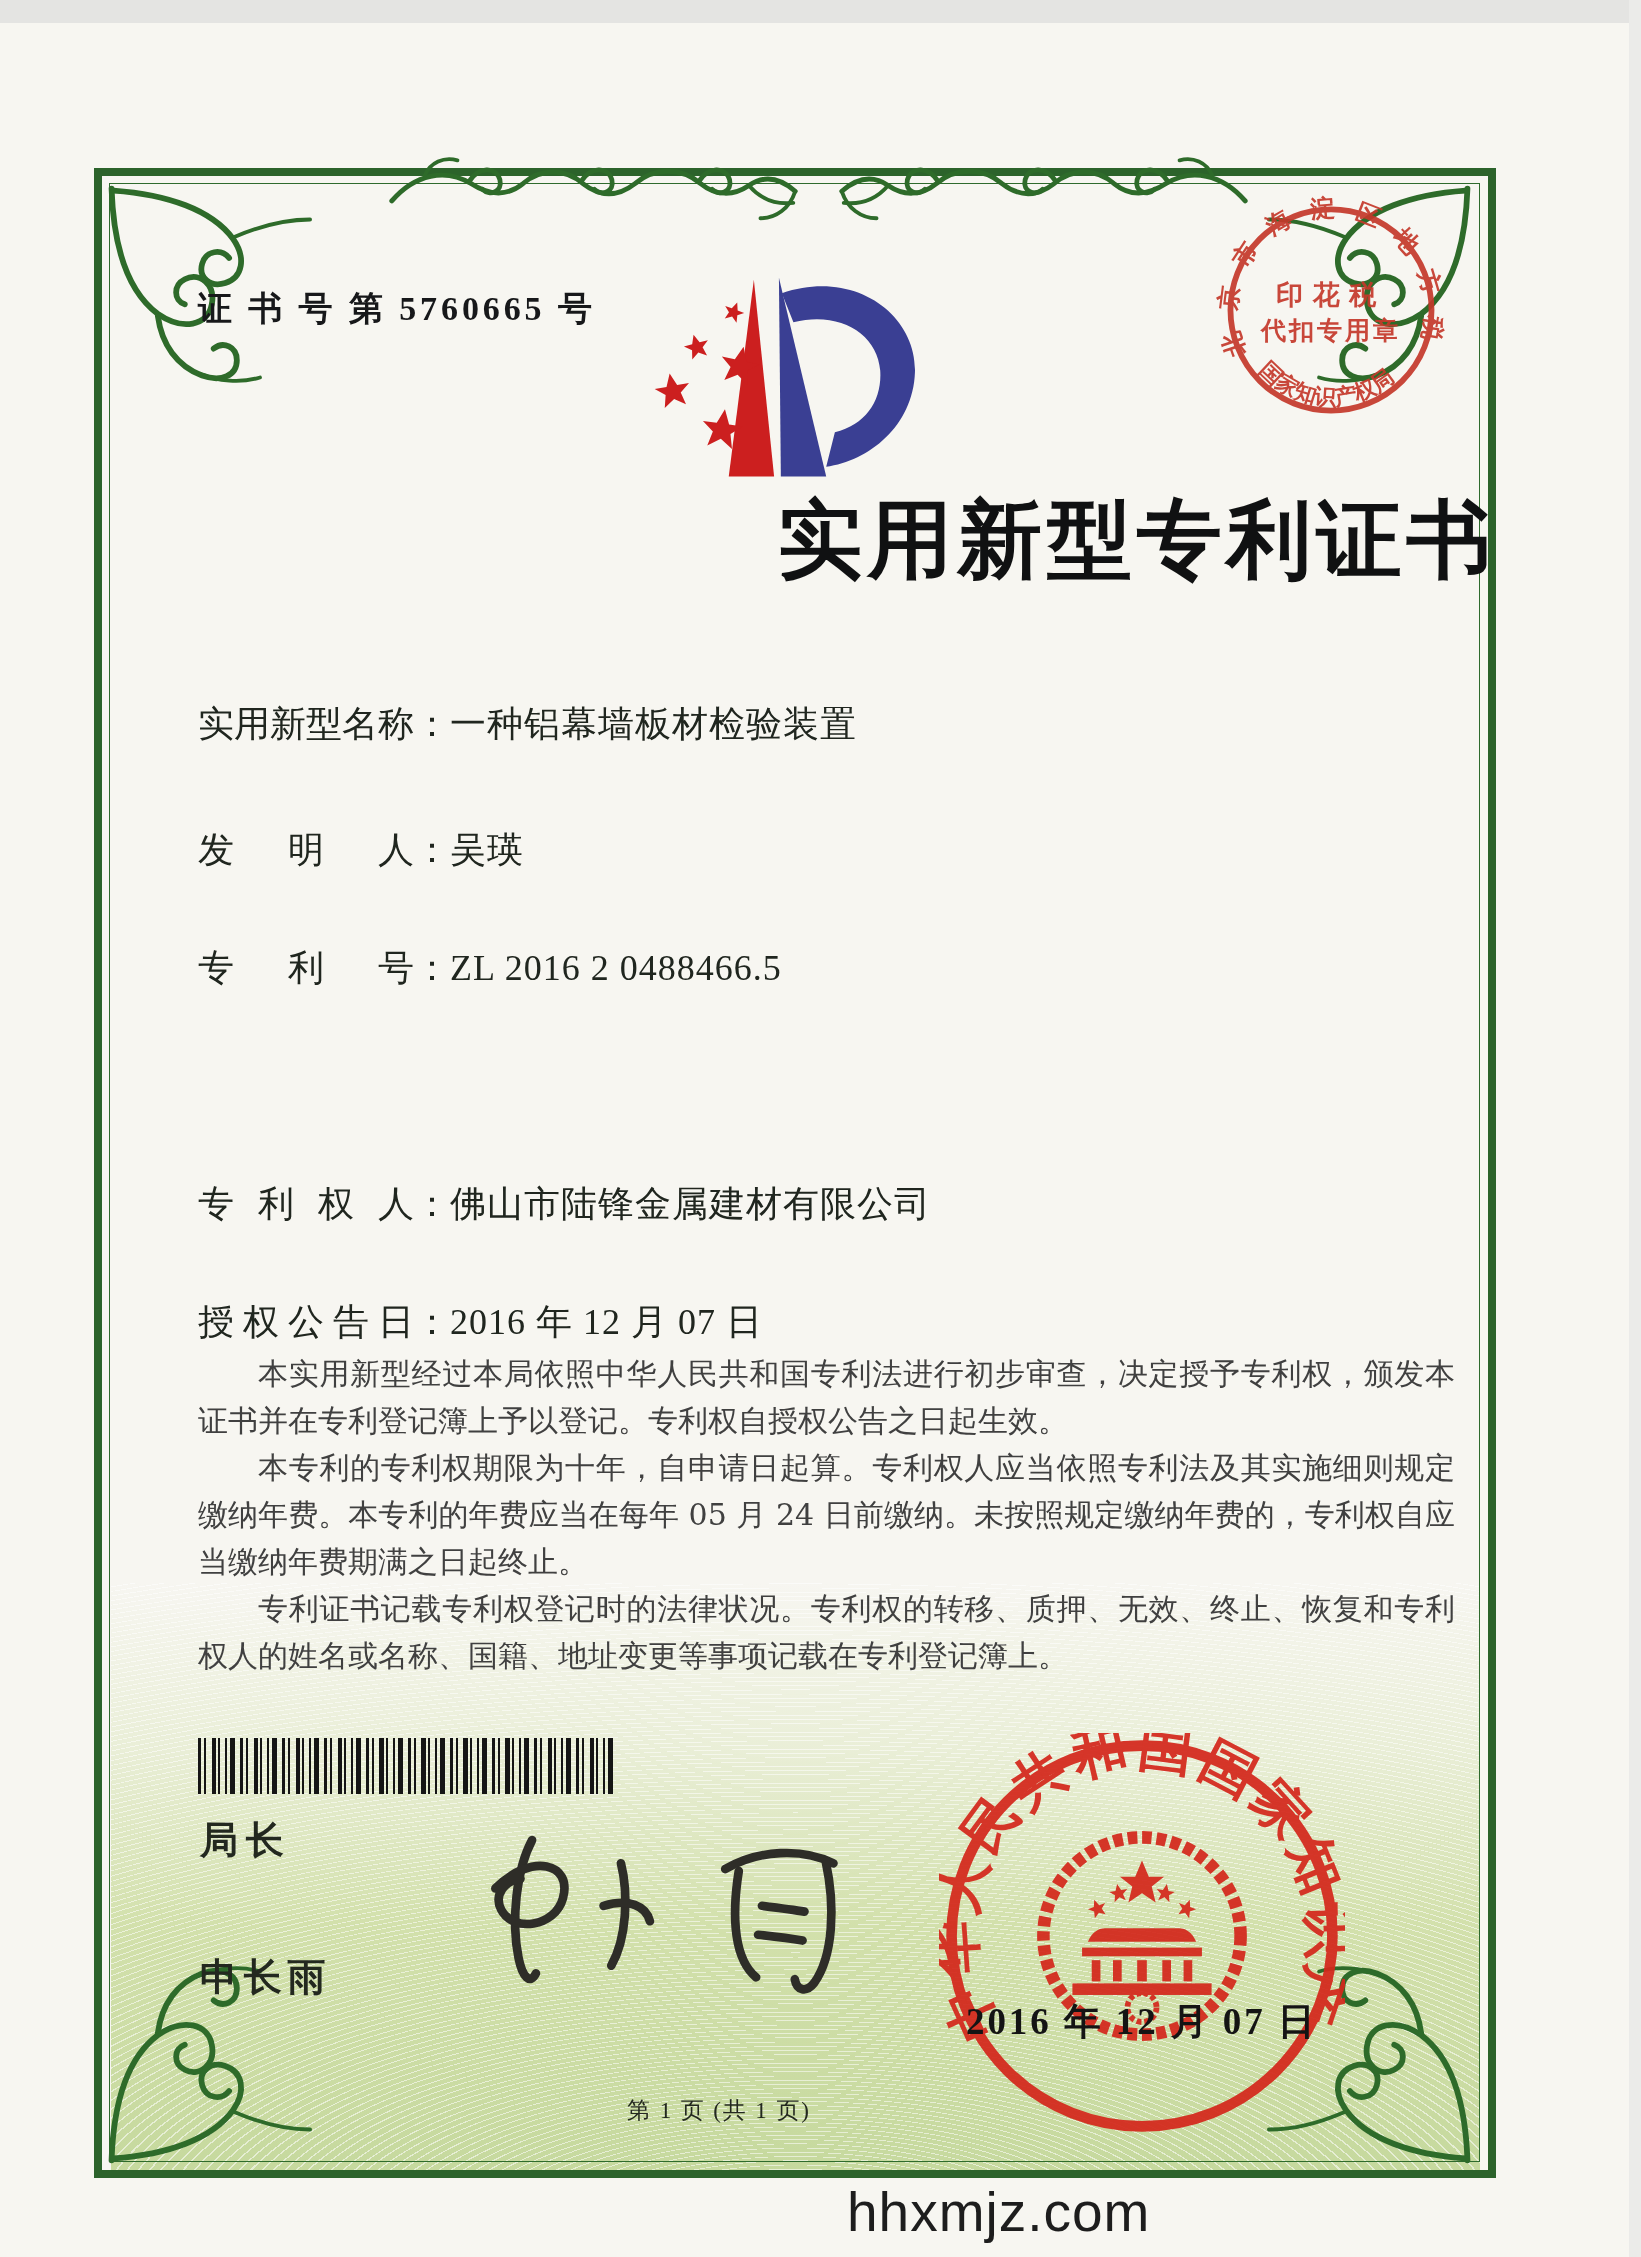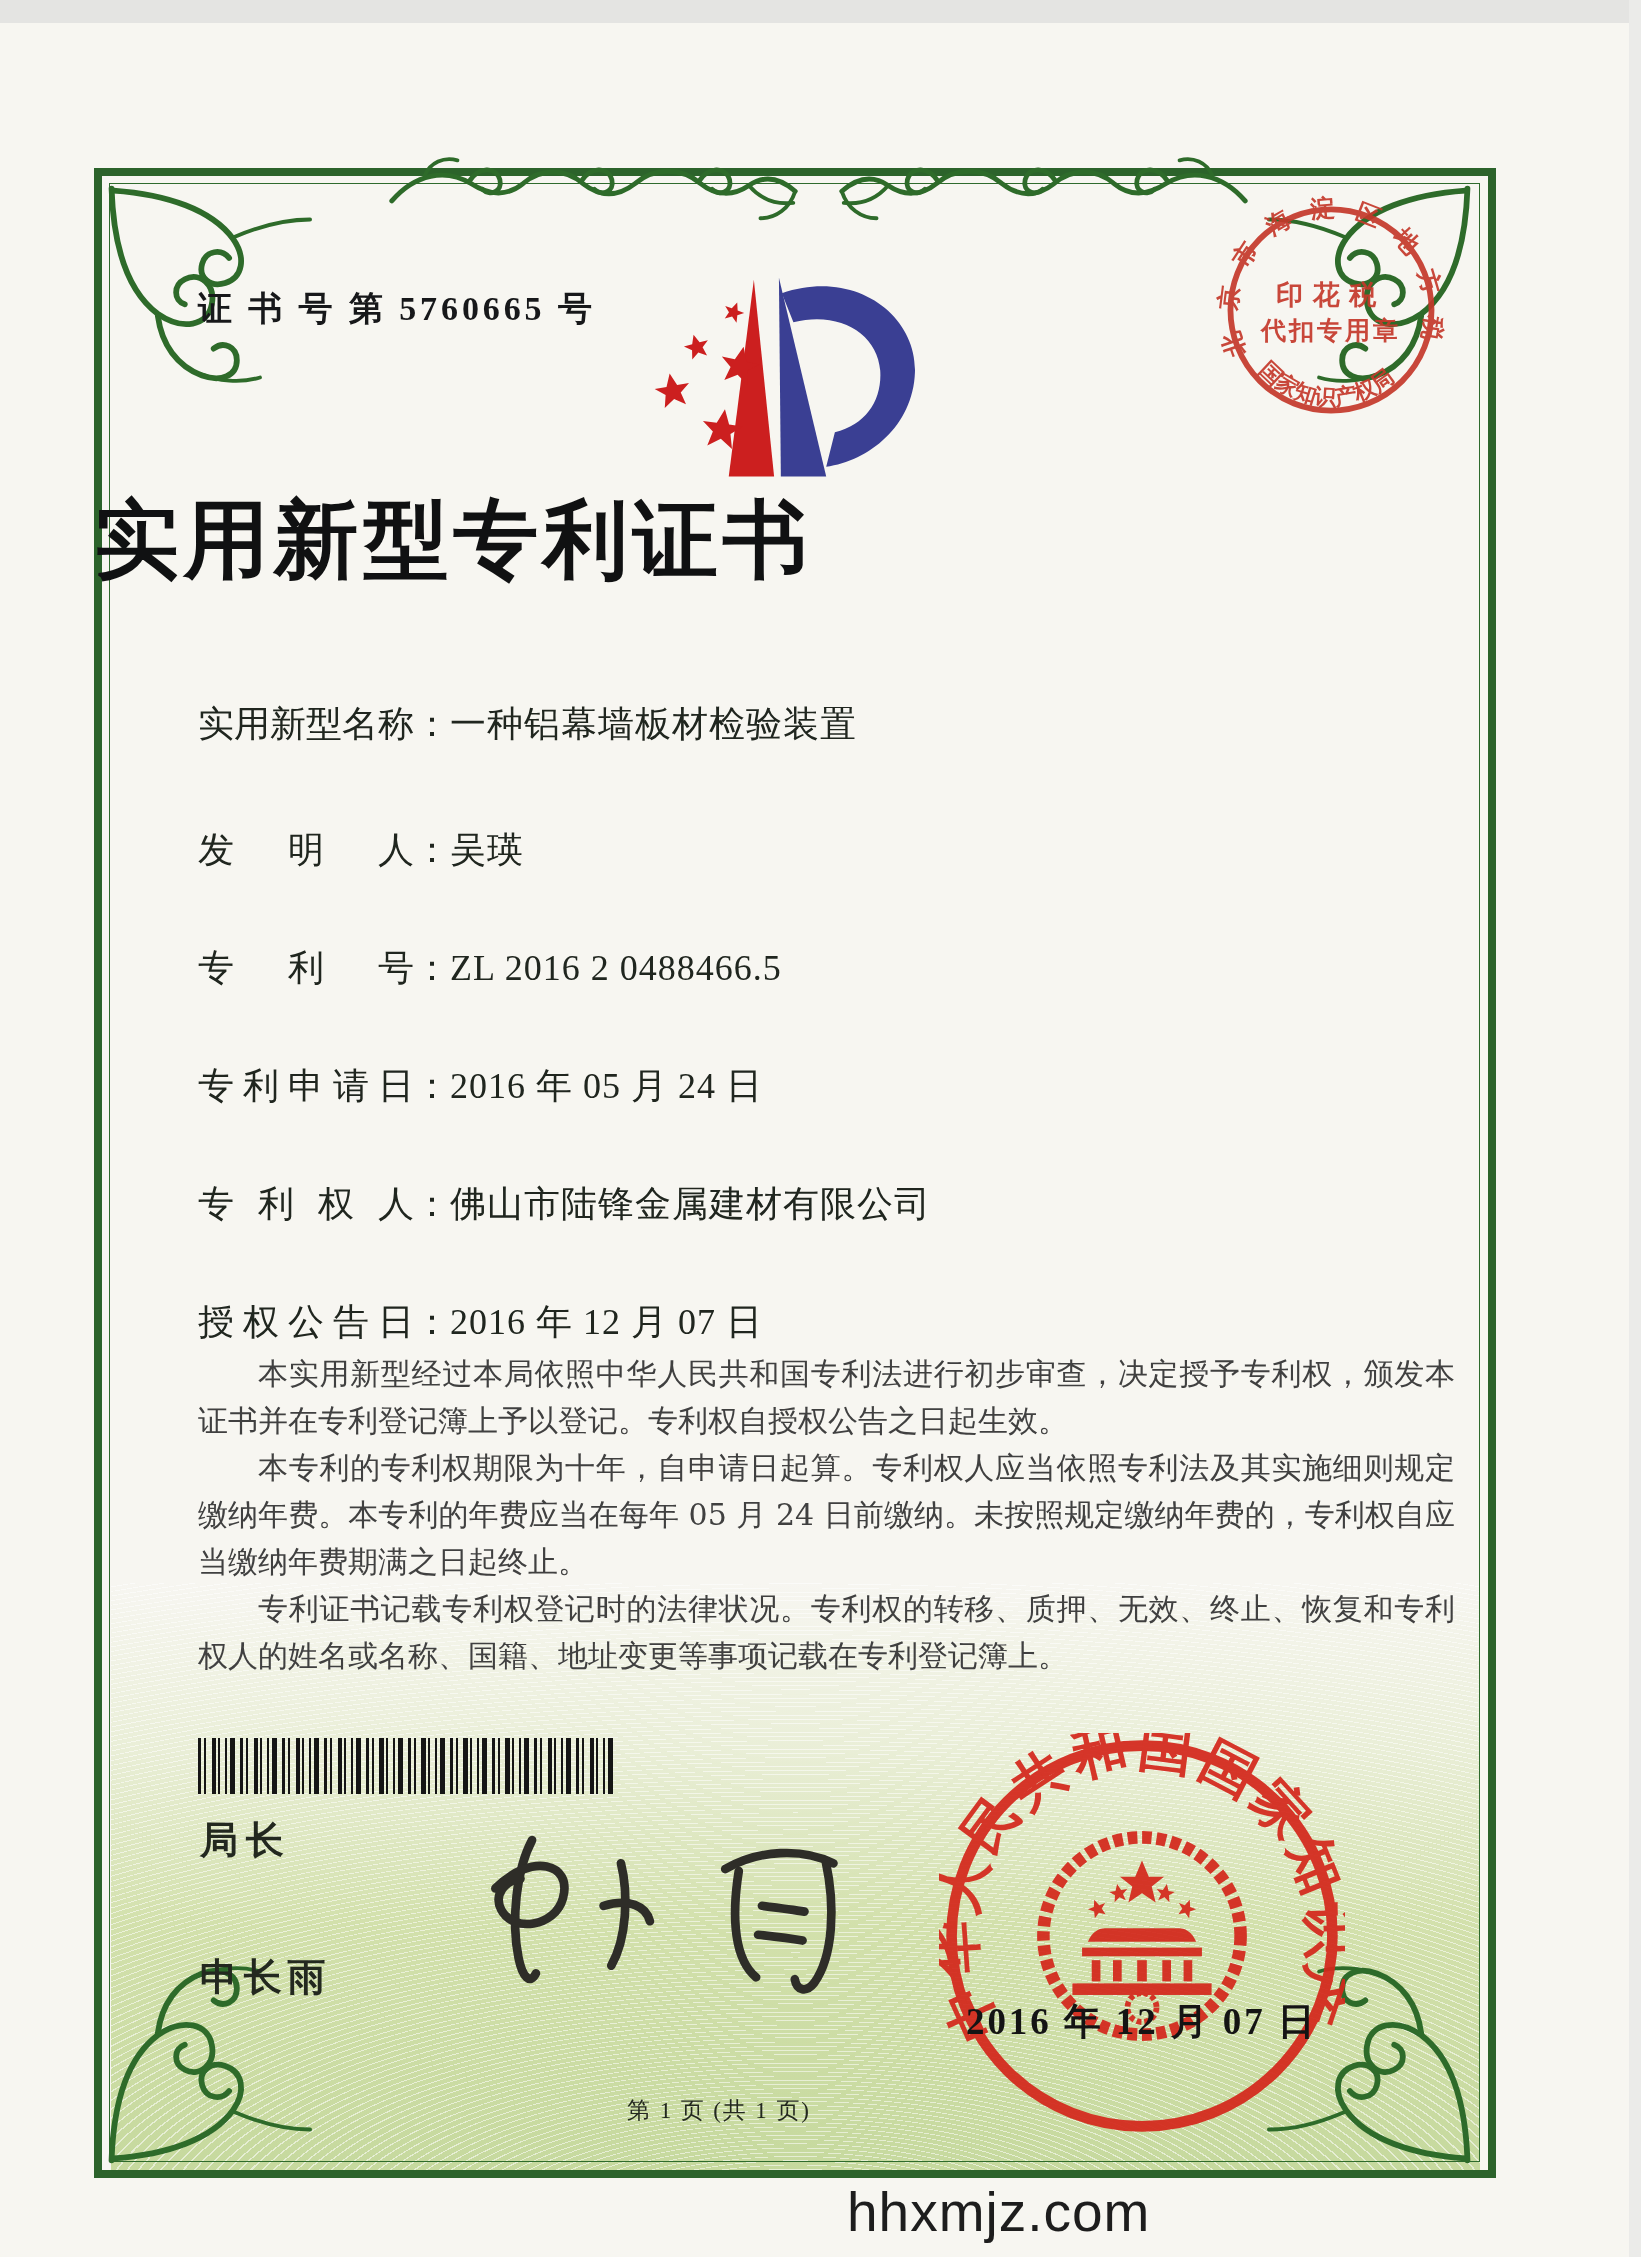--- a/index.html
+++ b/index.html
@@ -21,21 +21,21 @@
   .guilloche{position:absolute;left:111px;top:1583px;width:1369px;height:589px;
     background:
       repeating-radial-gradient(ellipse 1834px 734px at 50% 114%,
         rgba(255,255,255,0.55) 0 1.9px, rgba(255,255,255,0) 1.9px 10.6px),
       linear-gradient(180deg, rgba(203,221,156,0) 0%, rgba(203,221,156,0.30) 28%,
         rgba(198,217,148,0.75) 58%, #c6d99e 100%);}
 
   .cert-no{position:absolute;left:198px;top:286px;font-size:34px;font-weight:600;
     letter-spacing:3.9px;color:#17181a;text-align:center;}
 
-  .title{position:absolute;left:94px;top:498px;width:1402px;text-align:left;
+  .title{position:absolute;left:94px;top:498px;width:1402px;text-align:right;
     font-size:85px;font-weight:700;letter-spacing:4.8px;color:#101112;line-height:1;}
 
   .field{position:absolute;left:198px;width:1284px;font-size:36px;color:#20261f;
     white-space:nowrap;}
   .flabel{display:inline-block;width:6em;text-align:justify;text-align-last:justify;
     vertical-align:bottom;}
   .fcolon{display:inline;}
   .fvalue{display:inline;letter-spacing:1px;}
 
   .paras{position:absolute;left:198px;top:1350px;width:1257px;
@@ -155,21 +155,20 @@
     <use href="#star" fill="#cc1f1f" transform="translate(106,98) scale(2.1) rotate(12)"></use>
     <use href="#star" fill="#cc1f1f" transform="translate(37,124) scale(1.9) rotate(-10)"></use>
     <use href="#star" fill="#cc1f1f" transform="translate(88,164) scale(2.2) rotate(8)"></use>
   </svg>
 
   <div class="title">实用新型专利证书</div>
 
   <div class="field" style="top:700px"><span class="flabel">实用新型名称</span><span class="fcolon">：</span><span class="fvalue">一种铝幕墙板材检验装置</span></div>
   <div class="field" style="top:826px"><span class="flabel">发明人</span><span class="fcolon">：</span><span class="fvalue">吴瑛</span></div>
   <div class="field" style="top:944px"><span class="flabel">专利号</span><span class="fcolon">：</span><span class="fvalue">ZL 2016 2 0488466.5</span></div>
-  <div class="field" style="top:1062px"><span class="flabel">专利申请日</span><span class="fcolon">：</span><span class="fvalue">2016 年 05 月 24 日</span></div>
   <div class="field" style="top:1180px"><span class="flabel">专利权人</span><span class="fcolon">：</span><span class="fvalue">佛山市陆锋金属建材有限公司</span></div>
   <div class="field" style="top:1298px"><span class="flabel">授权公告日</span><span class="fcolon">：</span><span class="fvalue">2016 年 12 月 07 日</span></div>
 
   <div class="paras">
     <p>本实用新型经过本局依照中华人民共和国专利法进行初步审查，决定授予专利权，颁发本证书并在专利登记簿上予以登记。专利权自授权公告之日起生效。</p>
     <p>本专利的专利权期限为十年，自申请日起算。专利权人应当依照专利法及其实施细则规定缴纳年费。本专利的年费应当在每年 05 月 24 日前缴纳。未按照规定缴纳年费的，专利权自应当缴纳年费期满之日起终止。</p>
     <p>专利证书记载专利权登记时的法律状况。专利权的转移、质押、无效、终止、恢复和专利权人的姓名或名称、国籍、地址变更等事项记载在专利登记簿上。</p>
   </div>
 
   <div class="barcode"></div>

